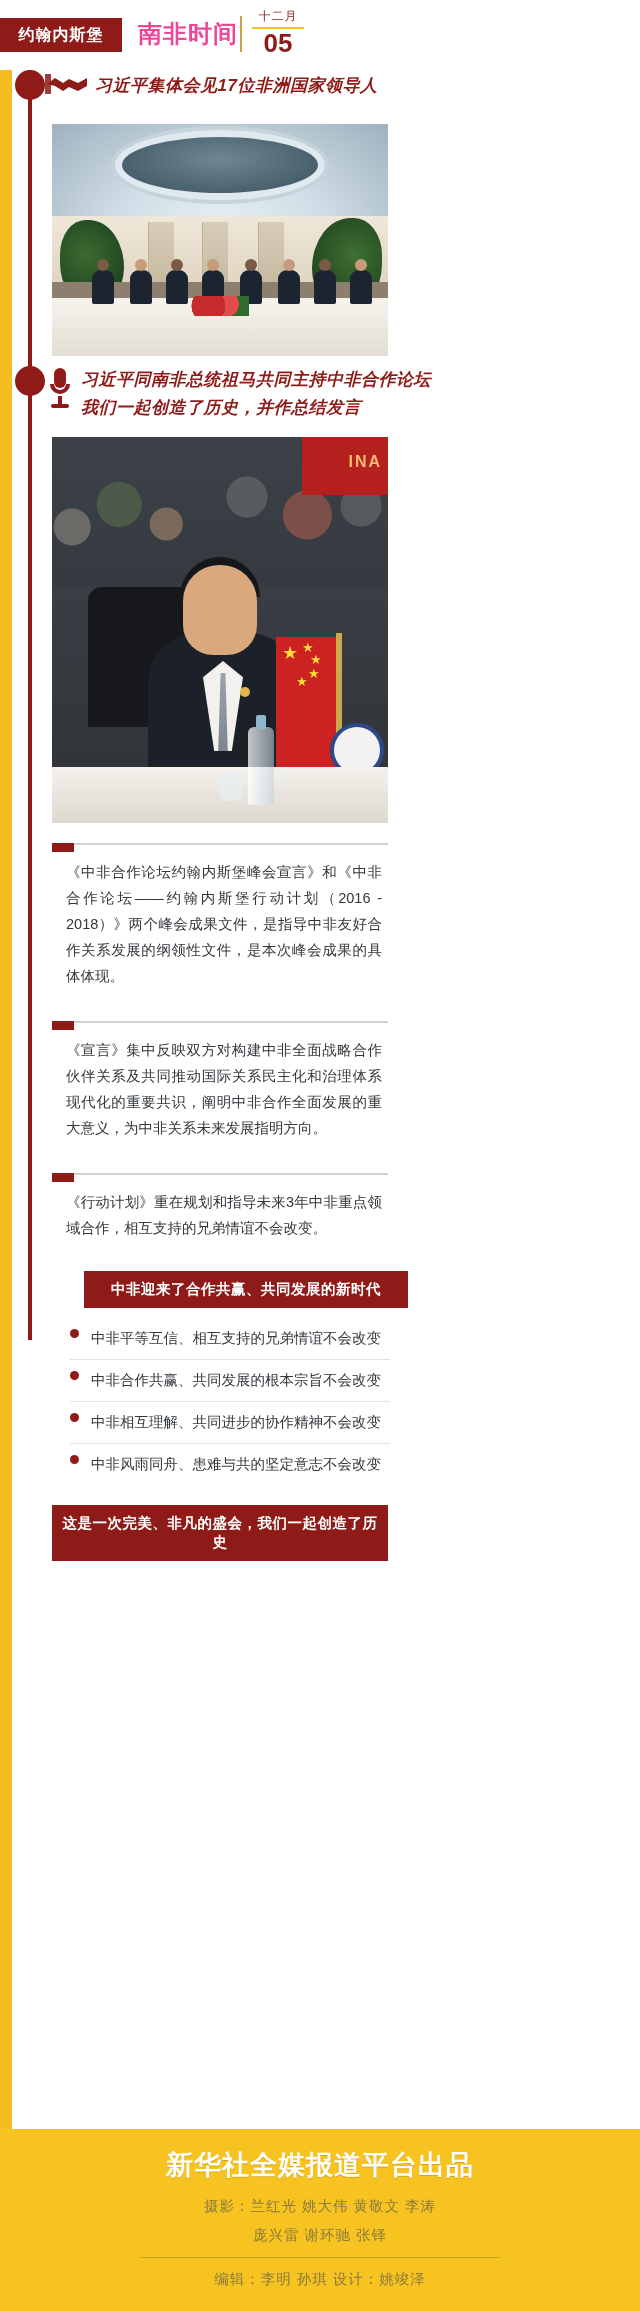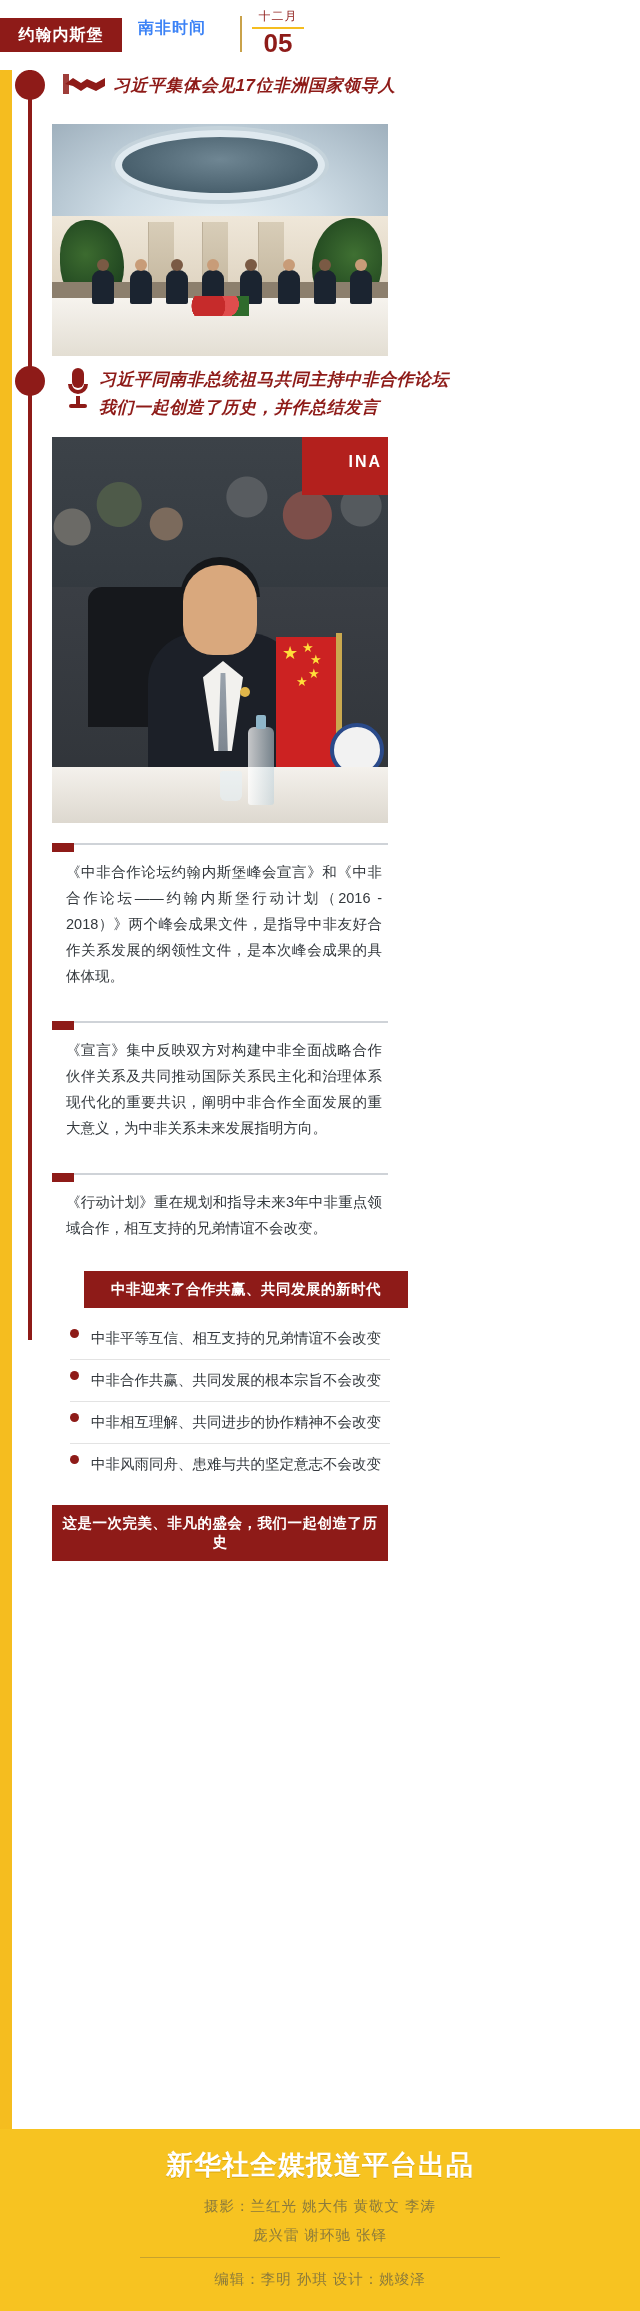--- a/index.html
+++ b/index.html
@@ -47,22 +47,22 @@
     font-size: 16px;
     font-weight: bold;
     letter-spacing: 1px;
     display: flex;
     align-items: center;
     justify-content: center;
   }
   .sa-time {
     position: absolute;
     left: 138px; top: 18px;
-    color: #3b82f6;
-    font-size: 16px;
+    color: #ec4899;
+    font-size: 24px;
     font-weight: bold;
     letter-spacing: 1px;
   }
   .divider-vert {
     position: absolute;
     left: 240px; top: 16px;
     width: 2px; height: 36px;
     background: #c9a24a;
   }
   .date-block {
@@ -83,21 +83,21 @@
     font-size: 26px;
     font-weight: bold;
     color: #8e1b18;
     line-height: 28px;
     display: block;
   }
 
   
   .sec {
     position: relative;
-    padding-left: 63px;
+    padding-left: 45px;
   }
   .dot {
     position: absolute;
     left: 15px;
     width: 30px; height: 30px;
     border-radius: 50%;
     background: #8e1b18;
   }
   .sec-title {
     color: #8e1b18;
@@ -211,21 +211,21 @@
       radial-gradient(circle at 76% 52%, #7d4f4a 0 24px, transparent 25px),
       radial-gradient(circle at 92% 46%, #555a5e 0 20px, transparent 21px),
       linear-gradient(#3c4248, #343a40);
   }
   .p2-redbanner {
     position: absolute; right: 0; top: 0; width: 86px; height: 58px;
     background: #b3201d;
   }
   .p2-redbanner span {
     position: absolute; right: 6px; top: 16px;
-    color: #ffffff; font-size: 16px; font-weight: bold; letter-spacing: 2px;
+    color: #fdba74; font-size: 16px; font-weight: bold; letter-spacing: 2px;
   }
   .p2-chairback {
     position: absolute; left: 36px; top: 150px; width: 120px; height: 140px;
     background: #16181c; border-radius: 14px 14px 0 0;
   }
   .p2-body {
     position: absolute; left: 96px; top: 196px;
     width: 150px; height: 160px;
     background: #1c2028;
     border-radius: 50px 50px 0 0;

